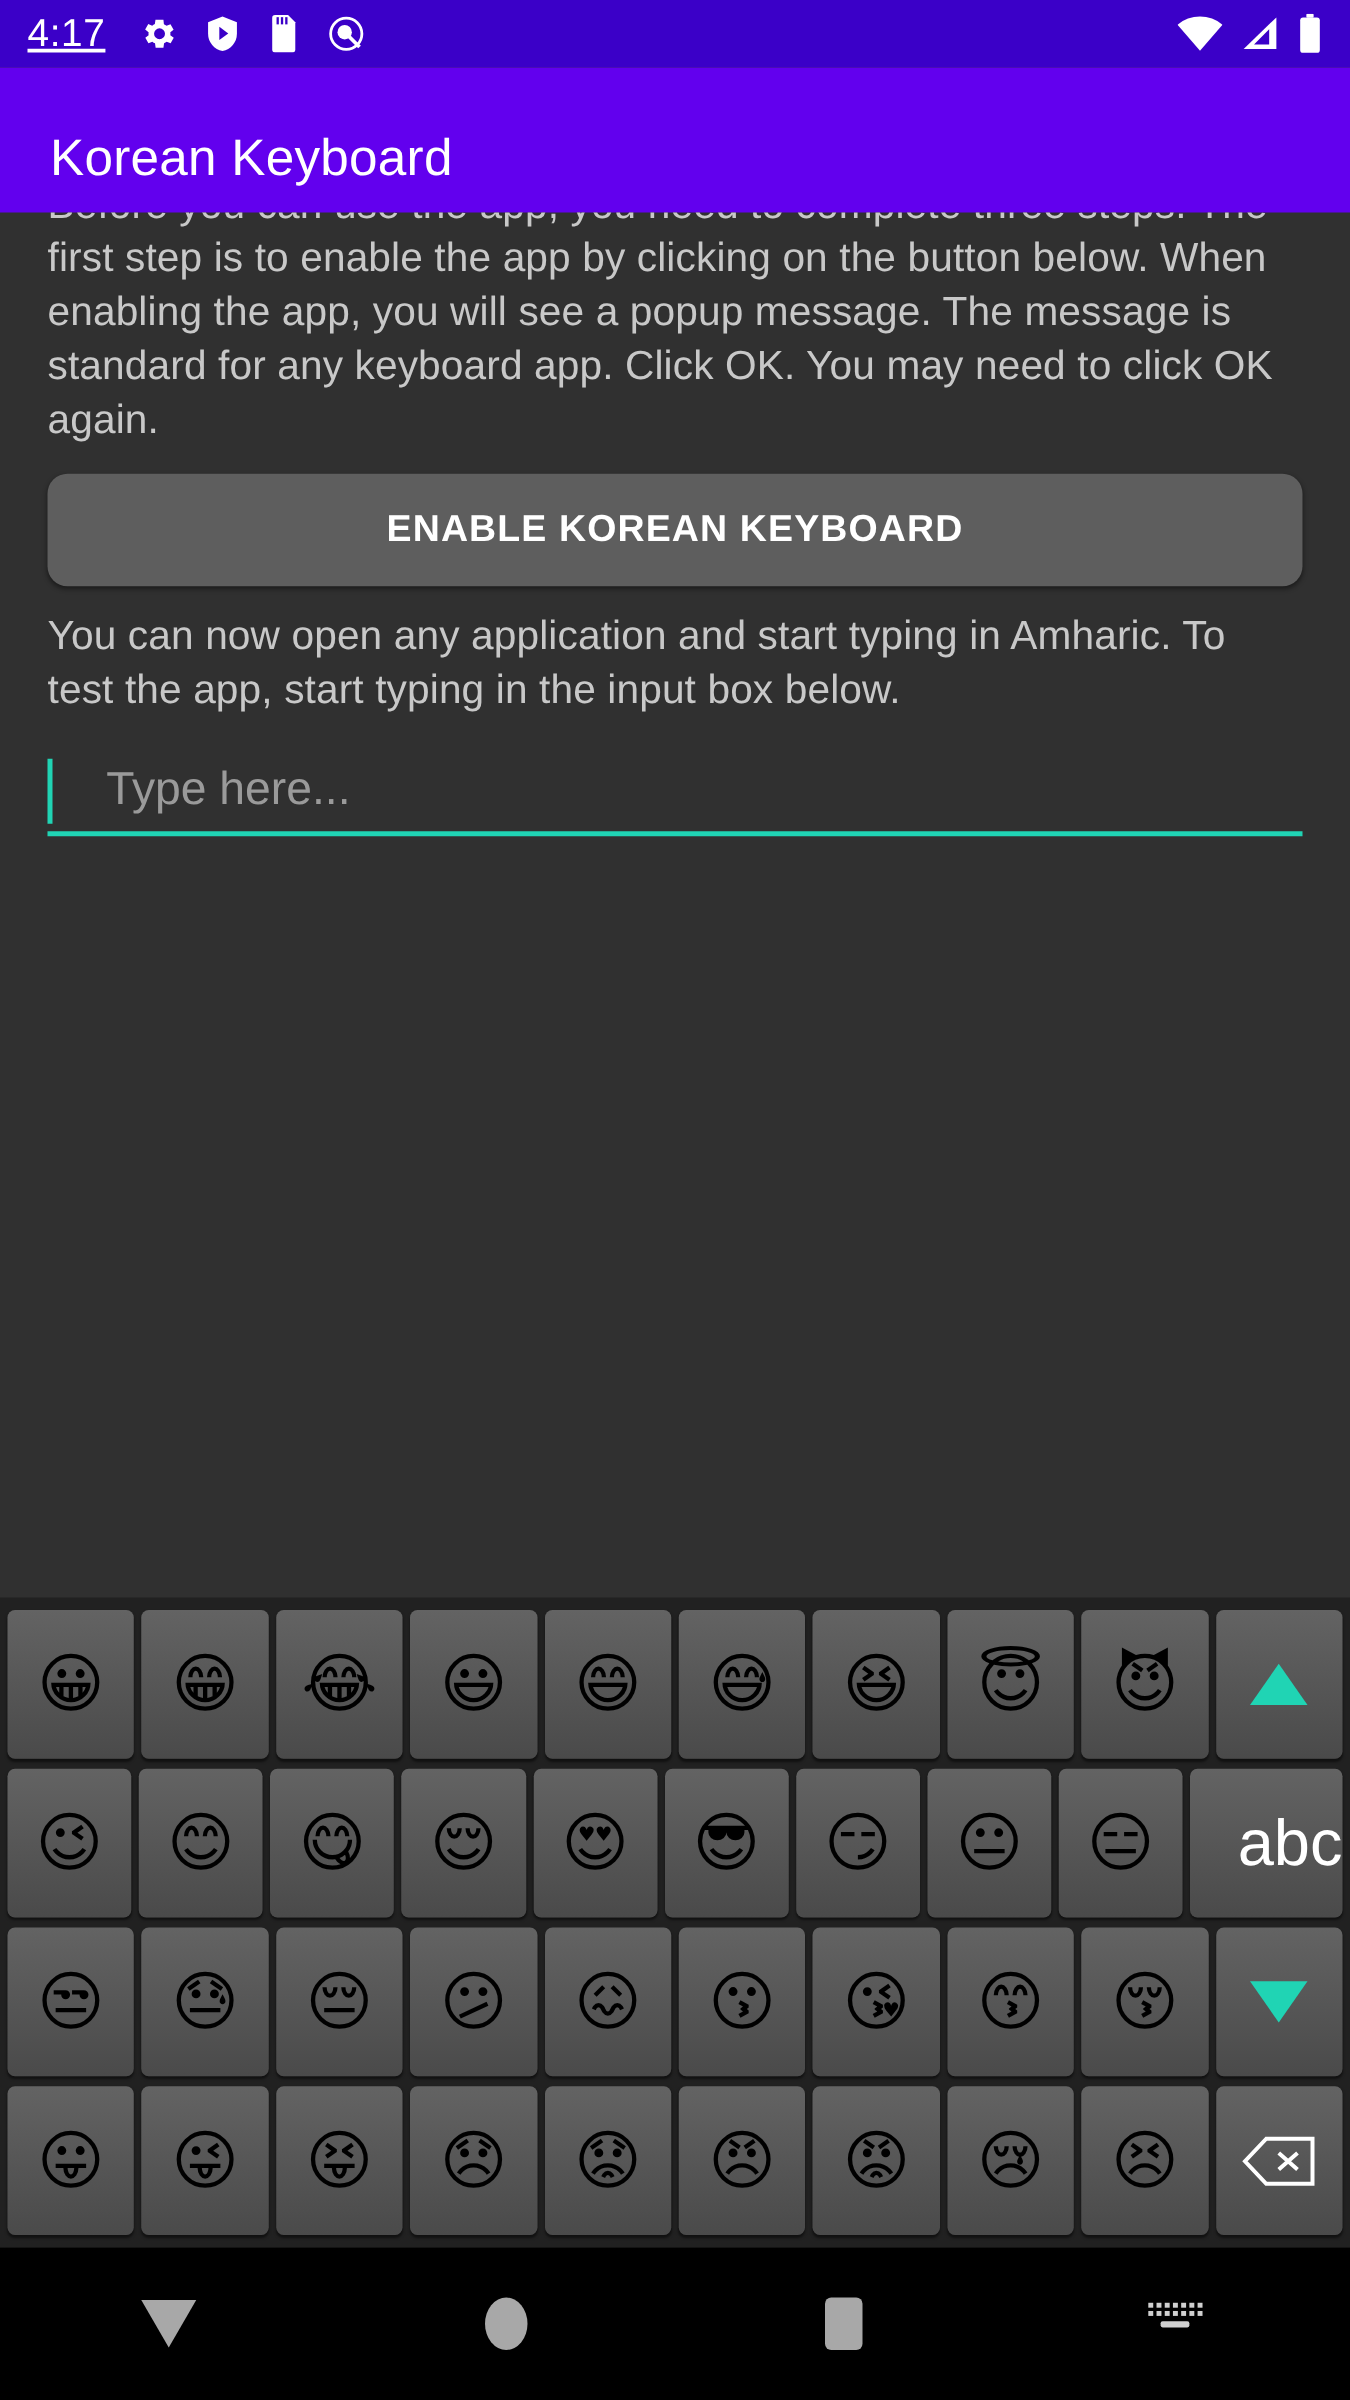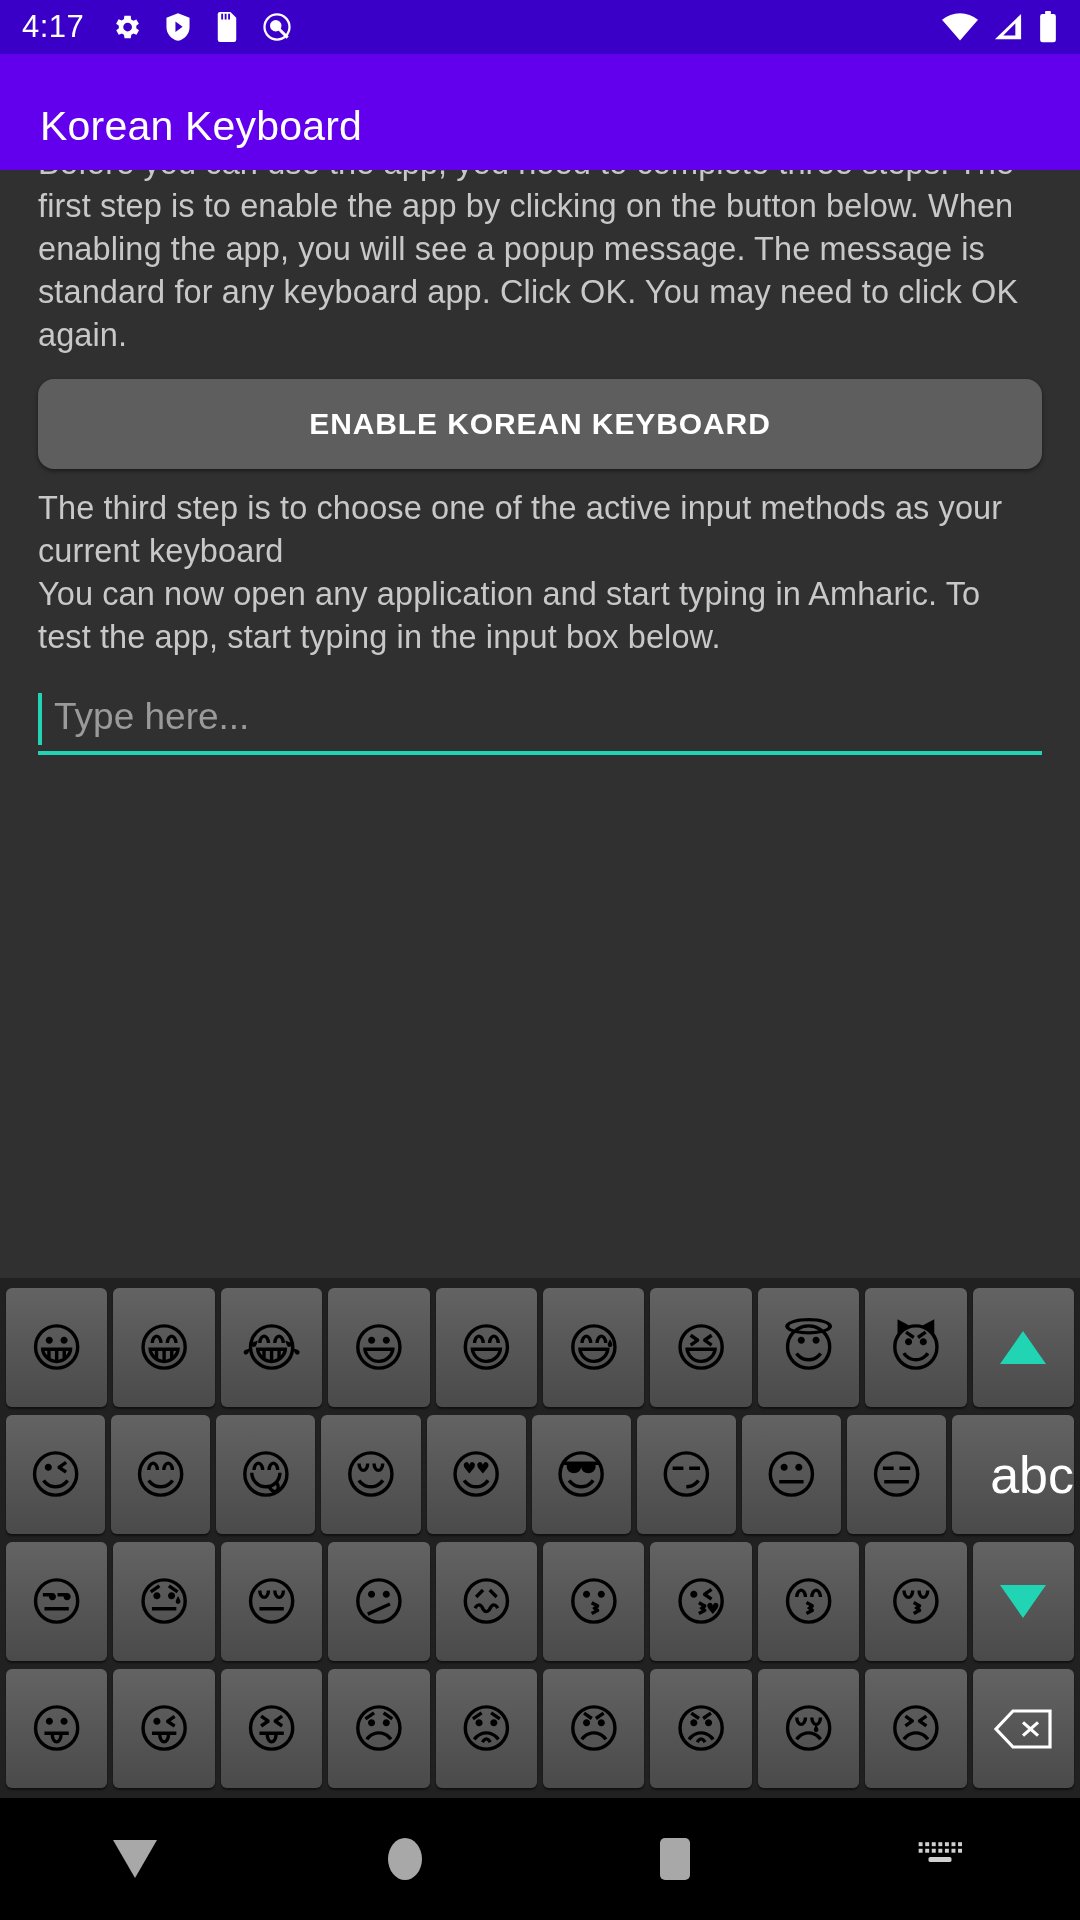--- a/index.html
+++ b/index.html
@@ -11,20 +11,21 @@
   }
   #app { position: relative; width: 1080px; height: 1920px; background: #303030; }
 
   
   .statusbar {
     height: 54px; width: 100%;
     background: #3b00c8;
     display: flex; align-items: center;
     padding: 0 22px;
     color: #fff;
+    text-decoration: underline;
   }
   .clock { font-size: 31px; letter-spacing: .5px; font-weight: 400; }
   .sb-icons-left { display: flex; align-items: center; gap: 22px; margin-left: 28px; }
   .sb-icons-right { display: flex; align-items: center; gap: 14px; margin-left: auto; }
   .sb-icons-left svg, .sb-icons-right svg { display: block; }
 
   
   .appbar {
     height: 144px; width: 100%;
     background: #6200ee;
@@ -71,20 +72,21 @@
     border-bottom: 4px solid #20d4b4;
     padding-bottom: 6px;
   }
   .caret {
     position: absolute; left: 0; top: 4px;
     width: 4px; height: 52px; background: #20d4b4;
   }
   .field-text {
     color: #9a9a9a; font-size: 37px; line-height: 56px;
     padding-left: 16px;
+    margin-left: 31px;
   }
 
   
   .keyboard {
     position: absolute; left: 0; right: 0; bottom: 122px;
     height: 520px;
     background: #212121;
     padding: 6px 3px 6px 3px;
     display: flex; flex-direction: column; justify-content: space-between;
   }
@@ -191,21 +193,20 @@
     <div class="appbar-title">Korean Keyboard</div>
   </div>
 
   <div class="content">
     <div class="para clipped">Before you can use the app, you need to complete three steps. The first step is to enable the app by clicking on the button below. When enabling the app, you will see a popup message. The message is standard for any keyboard app. Click OK. You may need to click OK again.</div>
 
     <button class="btn">ENABLE KOREAN KEYBOARD</button>
 
 
 
-    <div class="para">The third step is to choose one of the active input methods as your current keyboard</div>
 
 
     <div class="para">You can now open any application and start typing in Amharic. To test the app, start typing in the input box below.</div>
 
     <div class="field-wrap">
       <div class="caret"></div>
       <div class="field-text">Type here...</div>
     </div>
   </div>
 

